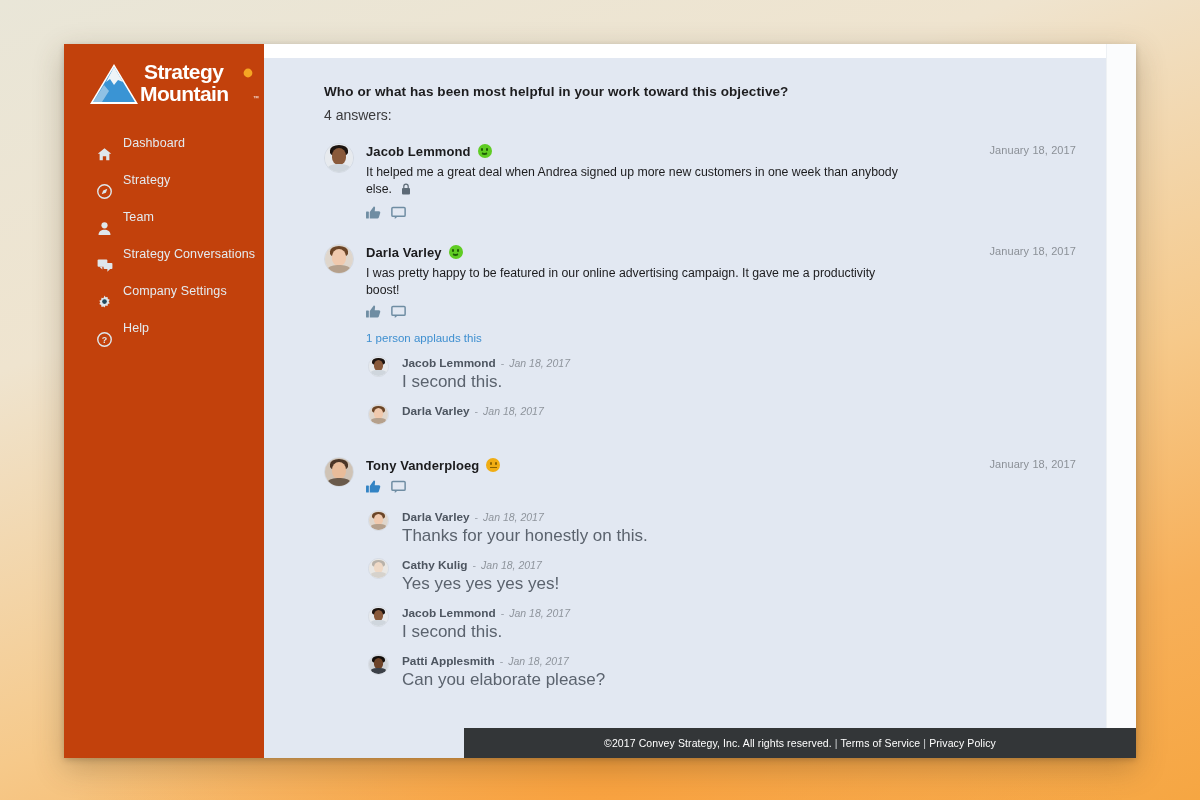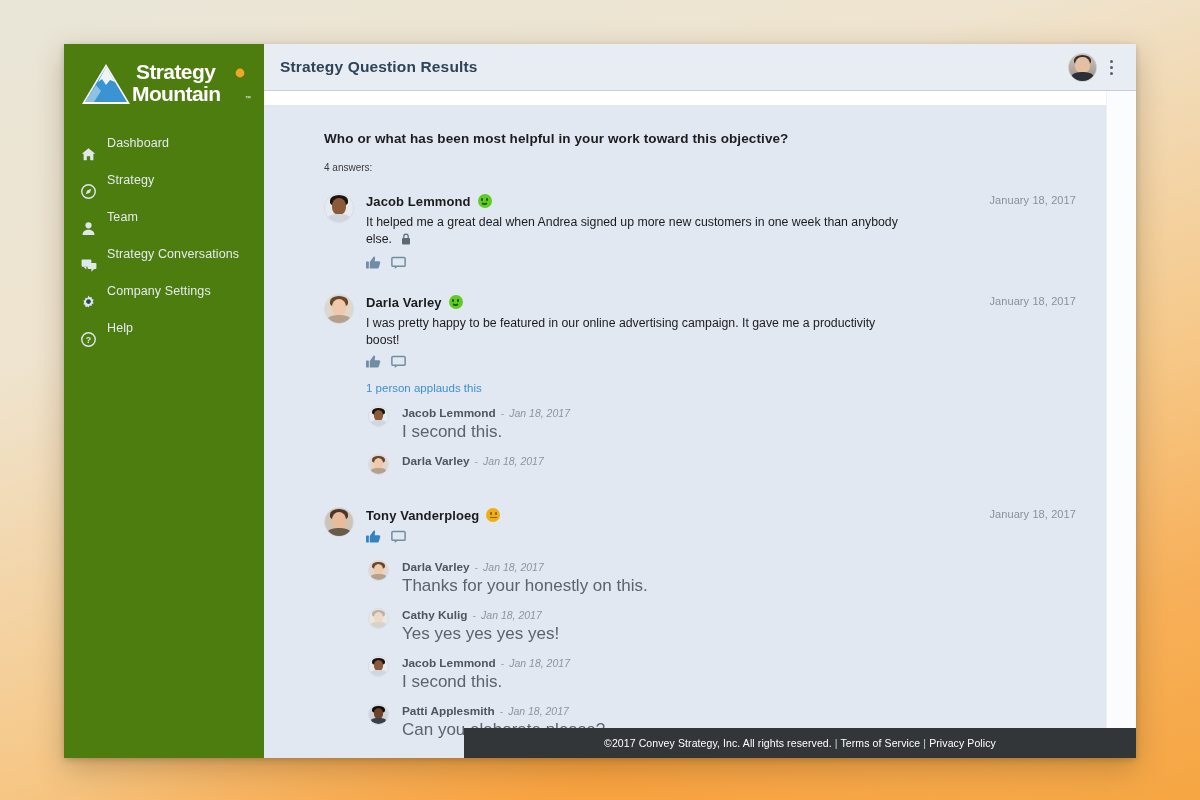--- a/index.html
+++ b/index.html
@@ -17,23 +17,24 @@
     position: absolute;
     left: 64px; top: 44px;
     width: 1072px; height: 714px;
     display: flex;
     box-shadow: 0 10px 28px rgba(80,60,30,0.30), 0 2px 6px rgba(0,0,0,0.18);
   }
 
   
   #sidebar {
     width: 200px; flex: 0 0 200px;
-    background: #4d7c0f;
+    background: #c2410c;
     position: relative;
     z-index: 3;
+    padding-left: 16px;
   }
   .logo-wrap {
     height: 70px;
     display: flex; align-items: center; justify-content: center;
     padding-top: 6px;
   }
   .logo {
     position: relative;
     width: 176px; height: 56px;
   }
@@ -130,23 +131,23 @@
     background: #fbfcfd;
     border-left: 1px solid #eef1f4;
   }
 
   .question {
     font-size: 13.5px; font-weight: bold;
     color: #1d1d1f;
     letter-spacing: .1px;
   }
   .answers-count {
-    font-size: 10px;
+    font-size: 14px;
     color: #3a3a3c;
-    margin-top: 16px;
+    margin-top: 8px;
   }
 
   
   .answer {
     position: relative;
     margin-top: 19px;
     padding-left: 42px;
   }
   .answer > .ava {
     position: absolute; left: 0; top: 1px;
@@ -353,38 +354,20 @@
             </svg>
         </span>
         <span class="nav-label">Help</span>
       </div>
 
     </div>
   </nav>
 
   <section id="main">
 
-    <header id="topbar">
-      <h1 id="page-title">Strategy Question Results</h1>
-      <div class="topbar-right">
-        <div class="avatar-top">
-          <span class="face">
-            <span class="bg" style="background:linear-gradient(#cfc6bd,#9b9086)"></span>
-            <span class="hair" style="background:#3a2e26"></span>
-            <span class="head" style="background:#e3c0a4"></span>
-            <span class="body" style="background:#2b3038"></span>
-          </span>
-        </div>
-        <div class="kebab">
-            <i></i>
-            <i></i>
-            <i></i>
-          </div>
-      </div>
-    </header>
 
     <div id="content-outer">
       <div id="content-pad">
         <div id="content">
 
           <div class="question">Who or what has been most helpful in your work toward this objective?</div>
           <div class="answers-count">4 answers:</div>
 
           <article class="answer">
             <span class="ava">

